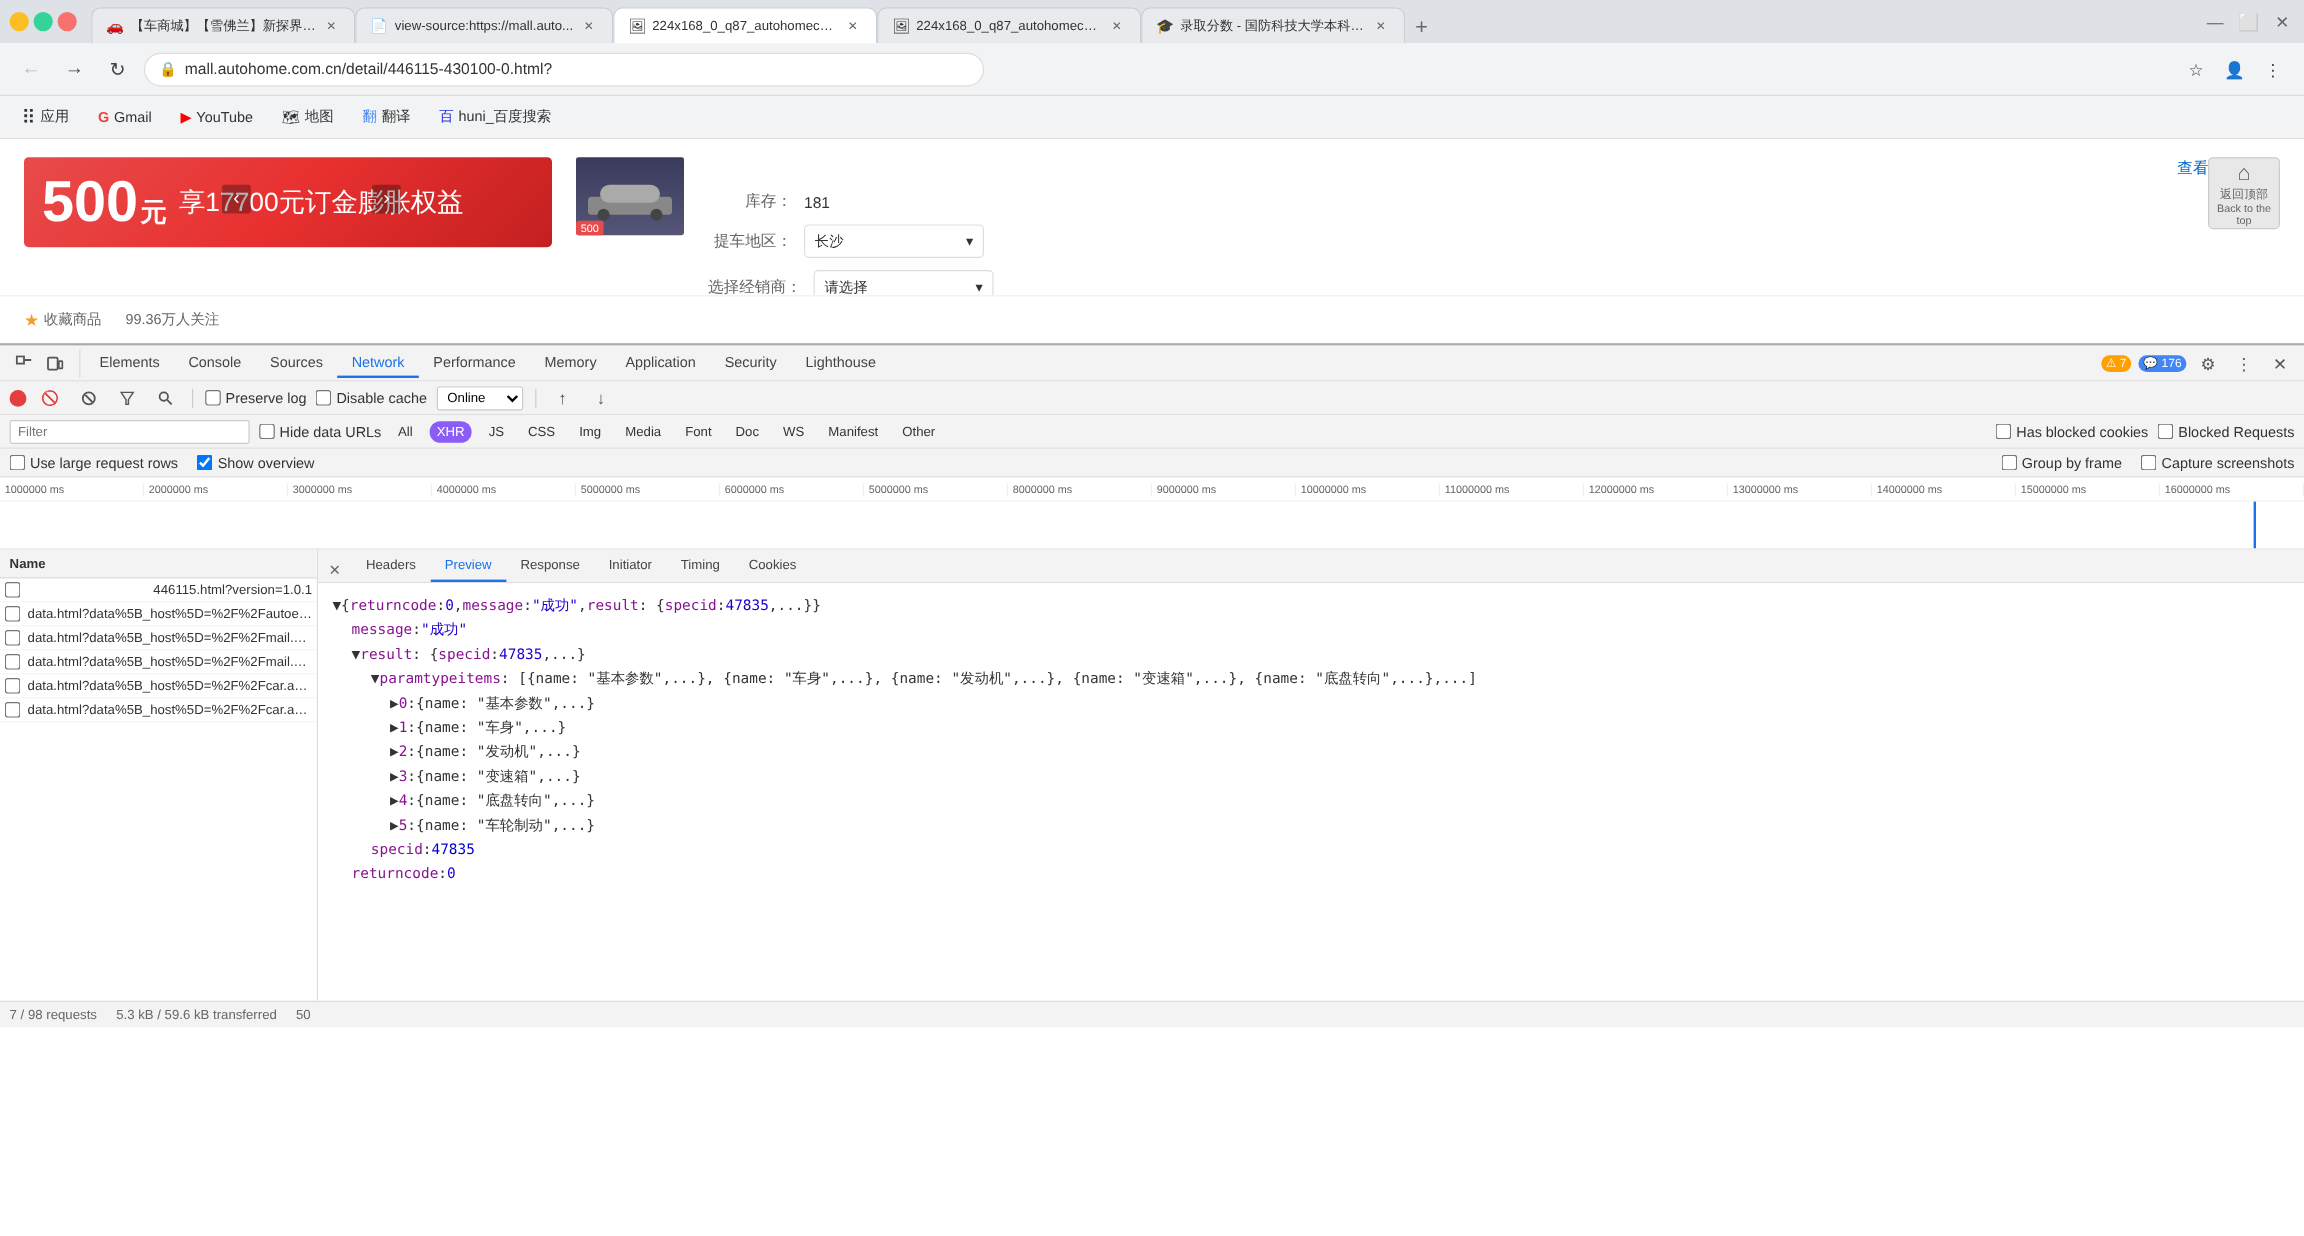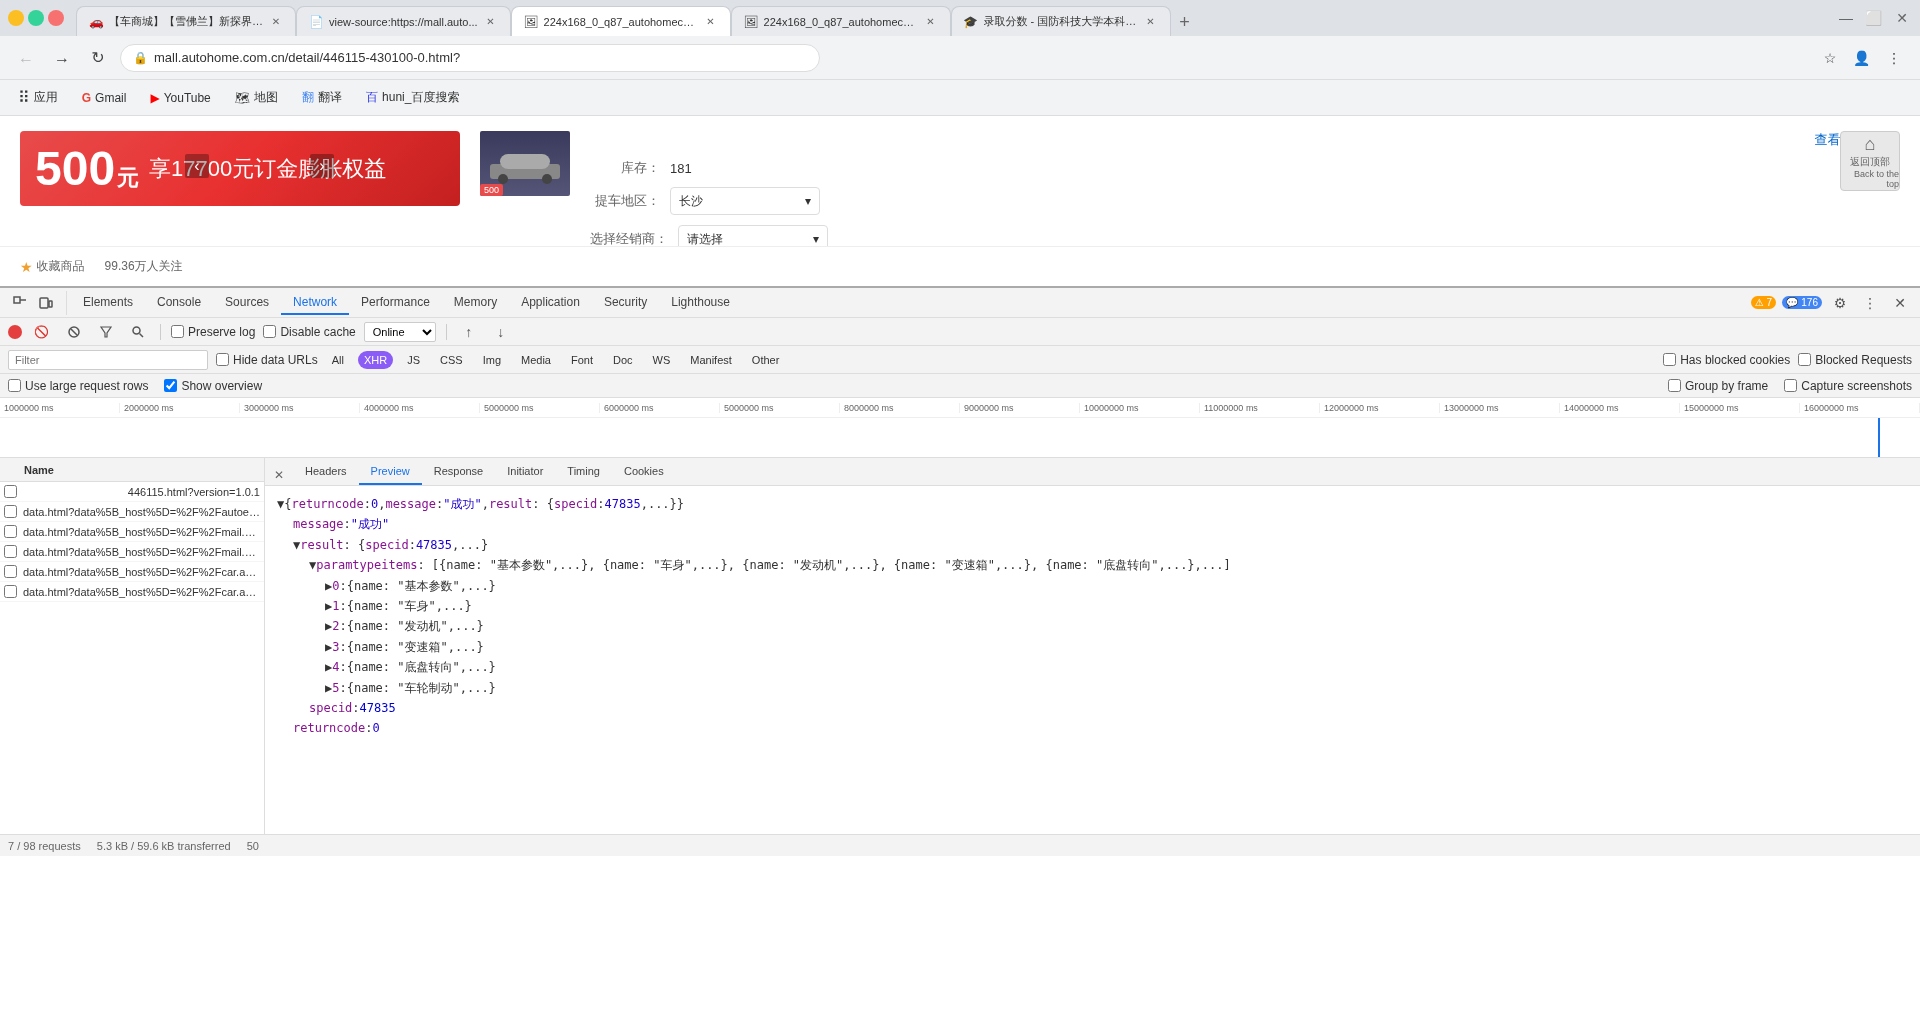--- a/index.html
+++ b/index.html
@@ -176,21 +176,21 @@
     
     .network-main { flex: 1; display: flex; overflow: hidden; }
 
     
     .request-list {
       width: 265px; background: #fff; border-right: 1px solid #ddd;
       display: flex; flex-direction: column; overflow: hidden; flex-shrink: 0;
     }
     .request-list-header {
       height: 24px; background: #f3f3f3; border-bottom: 1px solid #ddd; display: flex;
-      align-items: center; padding: 0 24px; font-size: 11px; font-weight: bold; color: #333;
+      align-items: center; padding: 0 8px; font-size: 11px; font-weight: bold; color: #333;
     }
     .request-list-items { flex: 1; overflow-y: auto; }
     .request-item {
       height: 20px; display: flex; align-items: center; padding: 0 4px; gap: 6px;
       font-size: 11px; color: #333; border-bottom: 1px solid #f5f5f5; cursor: pointer;
     }
     .request-item input[type="checkbox"] { flex-shrink: 0; }
     .request-name { overflow: hidden; text-overflow: ellipsis; white-space: nowrap; flex: 1; text-align: right; }
 
     
@@ -390,21 +390,21 @@
           <div class="detail-select">
             <span>请选择</span>
             <span>▾</span>
           </div>
         </div>
       </div>
 
       <div class="return-top">
         <span style="font-size:18px;">⌂</span>
         <span>返回顶部</span>
-        <span style="font-size:9px;text-align:right;">Back to the top</span>
+        <span style="font-size:9px;">Back to the top</span>
       </div>
     </div>
 
     <div class="bottom-page-bar">
       <div class="collect-btn">
         <span class="star-icon">★</span>
         <span>收藏商品</span>
       </div>
       <span class="follow-text">99.36万人关注</span>
     </div>

